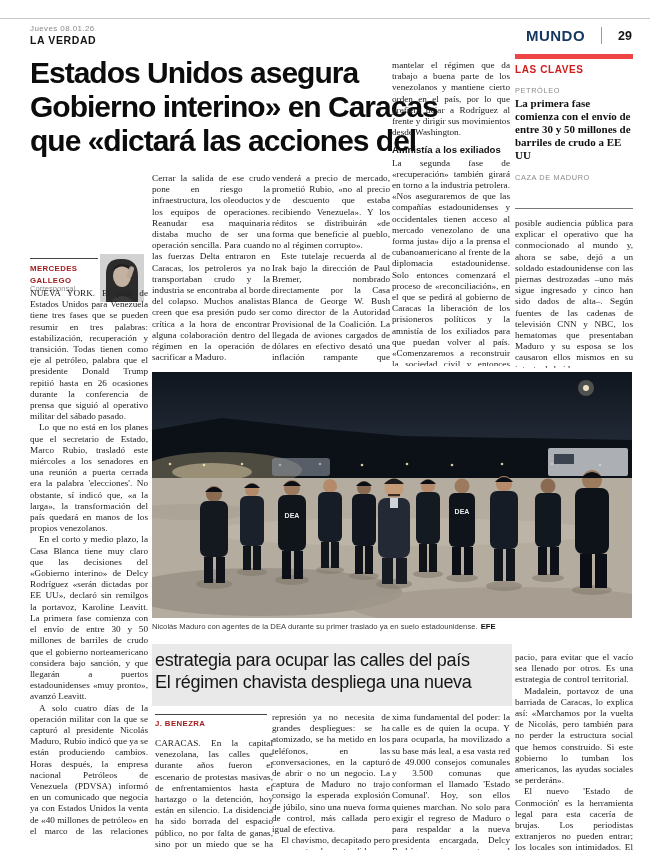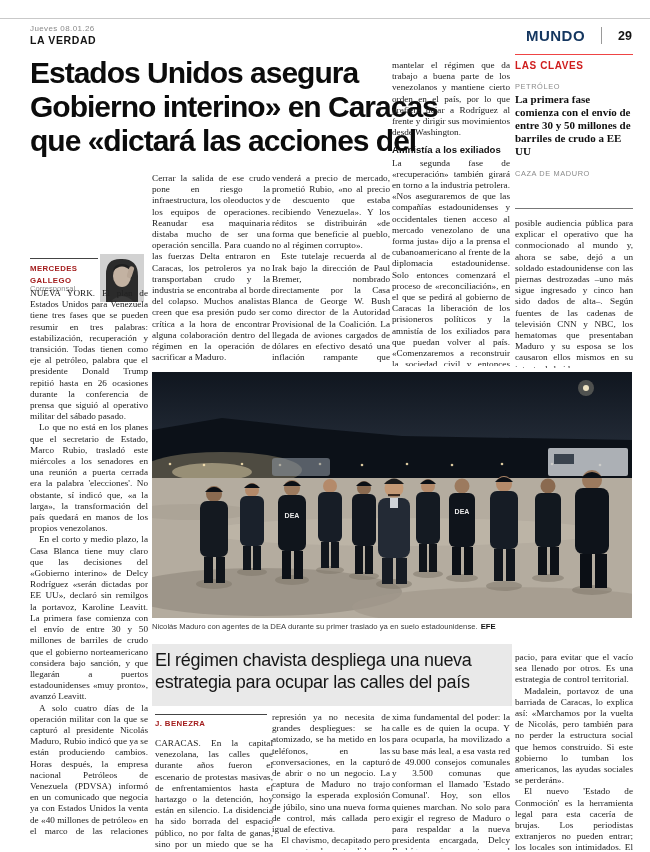--- a/index.html
+++ b/index.html
@@ -40,21 +40,21 @@
   .crosshead{font-family:"Liberation Sans",sans-serif;font-weight:700;font-size:9.6px;
        margin:6px 0 2px 0 !important;text-indent:0 !important;text-align:left;color:#111;}
 
   #col1{left:30px;top:288px;height:548px;}
   #col2{left:152px;top:173px;height:192px;}
   #col3{left:272px;top:173px;height:192px;}
   #col4{left:392px;top:60px;height:306px;}
   #col5{left:515px;top:218px;height:150px;}
 
   
-  .claves{position:absolute;left:515px;top:54px;width:118px;border-top:1px solid #ef4444;}
+  .claves{position:absolute;left:515px;top:54px;width:118px;border-top:5px solid #ef4444;}
   .claves-title{font-family:"Liberation Sans",sans-serif;font-weight:700;font-size:10px;
         color:#cf1d1d;letter-spacing:.6px;margin-top:5px;}
   .clave-label{font-family:"Liberation Sans",sans-serif;font-size:7.4px;color:#8b8b8b;
         letter-spacing:.6px;margin-top:11px;}
   .clave-text{font-weight:700;font-size:11px;line-height:13px;color:#101010;margin-top:2px;}
   .claves-rule2{position:absolute;left:515px;top:208px;width:118px;border-top:1px solid #777;}
 
   
   .photo{position:absolute;left:152px;top:372px;width:480px;height:246px;overflow:hidden;background:#151c26;}
   .caption{position:absolute;left:152px;top:622px;width:480px;font-family:"Liberation Sans",sans-serif;
@@ -266,22 +266,22 @@
           <rect x="443" y="182" width="12" height="34" fill="#0b0f15"></rect>
       </g>
     </svg>
   </div>
   <div class="caption">
     <span>Nicolás Maduro con agentes de la DEA durante su primer traslado ya en suelo estadounidense.</span><span class="credit">EFE</span>
   </div>
 
   <div class="band"></div>
   <div class="headline2">
+    <div>estrategia para ocupar las calles del país</div>
     <div>El régimen chavista despliega una nueva</div>
-    <div>estrategia para ocupar las calles del país</div>
   </div>
   <div class="byline2-rule"></div>
   <div class="byline2">J. BENEZRA</div>
 
   <div class="col" id="bcolA">
     <p>CARACAS. En la capital venezolana, las calles que durante años fueron el escenario de protestas masivas, de enfrentamientos hasta el hartazgo o la detención, hoy están en silencio. La disidencia ha sido borrada del espacio público, no por falta de ganas, sino por un miedo que se ha vuelto más sofisticado, más íntimo. La</p>
   </div>
   <div class="col" id="bcolB">
     <p>represión ya no necesita de grandes despliegues: se ha atomizado, se ha metido en los teléfonos, en las conversaciones, en la capturó de abrir o no un negocio. La captura de Maduro no trajo consigo la esperada explosión de júbilo, sino una nueva forma de control, más callada pero igual de efectiva.</p>
     <p>El chavismo, decapitado pero no muerto, ha entendido una má-</p>

